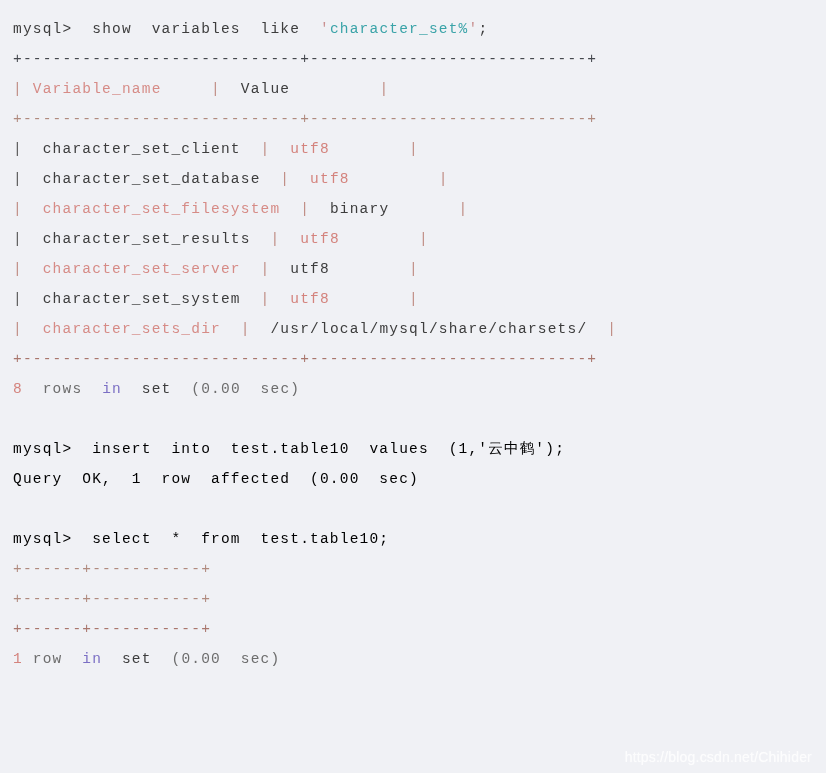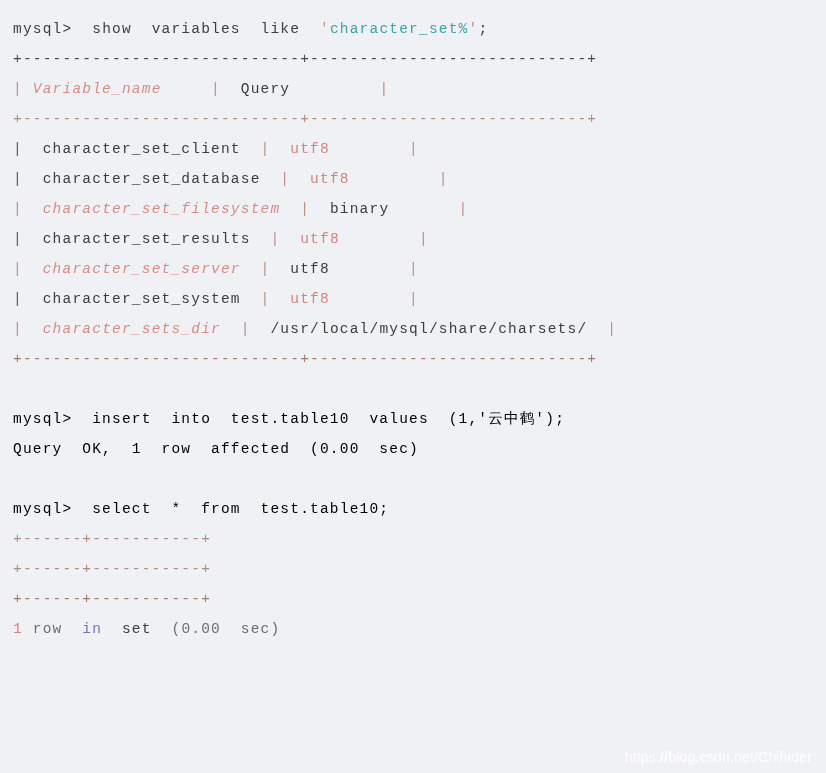--- a/index.html
+++ b/index.html
@@ -43,21 +43,21 @@
   .c-teal    { color: #3aa3a8; }
   .c-purple  { color: #7b6fc4; }
   .c-rule-d  { color: #44474d; }
   .c-rule-l  { color: #b08a7e; }
   .c-rule-m  { color: #a9766c; }
   .c-pipe-d  { color: #5a5a5a; }
   .c-pipe-l  { color: #c08e86; }
   .c-grey    { color: #6d6d6d; }
 
   
-  .faded { opacity: 0.92; font-style: italic; }
+  .faded { opacity: 0.92; }
 
   #watermark {
     position: absolute;
     right: 14px;
     bottom: 8px;
     font-family: "Liberation Sans", sans-serif;
     font-size: 14px;
     color: #ffffff;
     opacity: 0.85;
     letter-spacing: 0.2px;
@@ -67,41 +67,42 @@
 </style>
 </head>
 <body>
 
 <div id="terminal">
 
   <div class="line"><span class="c-dark">mysql&gt;</span><span class="c-dark">  show  variables  like  </span><span class="c-pink">'</span><span class="c-teal">character_set%</span><span class="c-pink">'</span><span class="c-dark">;</span></div>
 
   <div class="line c-rule-d">+----------------------------+----------------------------+</div>
 
-  <div class="line"><span class="c-pipe-l">| </span><span class="c-salmon faded">Variable_name</span><span class="c-pipe-l">     |  </span><span class="c-dark">Query</span><span class="c-pipe-l">         |</span></div>
+  <div class="line"><span class="c-pipe-l">| </span><span class="c-salmon faded">Variable_name</span><span class="c-pipe-l">     |  </span><span class="c-dark">Value</span><span class="c-pipe-l">         |</span></div>
 
   <div class="line c-rule-l">+----------------------------+----------------------------+</div>
 
   <div class="line"><span class="c-pipe-d">|  </span><span class="c-dark">character_set_client</span><span class="c-pipe-l">  |  </span><span class="c-salmon">utf8</span><span class="c-pipe-l">        |</span></div>
 
 
   <div class="line"><span class="c-pipe-d">|  </span><span class="c-dark">character_set_database</span><span class="c-pipe-l">  |  </span><span class="c-salmon">utf8</span><span class="c-pipe-l">         |</span></div>
 
   <div class="line"><span class="c-pipe-l">|  </span><span class="c-salmon faded">character_set_filesystem</span><span class="c-pipe-l">  |  </span><span class="c-dark">binary</span><span class="c-pipe-l">       |</span></div>
 
   <div class="line"><span class="c-pipe-d">|  </span><span class="c-dark">character_set_results</span><span class="c-pipe-l">  |  </span><span class="c-salmon">utf8</span><span class="c-pipe-l">        |</span></div>
 
   <div class="line"><span class="c-pipe-l">|  </span><span class="c-salmon faded">character_set_server</span><span class="c-pipe-l">  |  </span><span class="c-dark">utf8</span><span class="c-pipe-l">        |</span></div>
 
   <div class="line"><span class="c-pipe-d">|  </span><span class="c-dark">character_set_system</span><span class="c-pipe-l">  |  </span><span class="c-salmon">utf8</span><span class="c-pipe-l">        |</span></div>
 
   <div class="line"><span class="c-pipe-l">|  </span><span class="c-salmon faded">character_sets_dir</span><span class="c-pipe-l">  |  </span><span class="c-dark">/usr/local/mysql/share/charsets/</span><span class="c-pipe-l">  |</span></div>
 
   <div class="line c-rule-m">+----------------------------+----------------------------+</div>
 
+  <div class="line"><span class="c-salmon">8</span><span class="c-dark">  </span><span class="c-grey">rows</span><span class="c-dark">  </span><span class="c-purple">in</span><span class="c-dark">  </span><span class="c-dark">set</span><span class="c-dark">  </span><span class="c-grey">(0.00  sec)</span></div>
 
   <div class="line blank"></div>
 
   <div class="line c-salmon2">mysql&gt;  insert  into  test.table10  values  (1,'云中鹤');</div>
   <div class="line c-salmon2">Query  OK,  1  row  affected  (0.00  sec)</div>
 
   <div class="line blank"></div>
 
   <div class="line c-salmon2">mysql&gt;  select  *  from  test.table10;</div>
 

